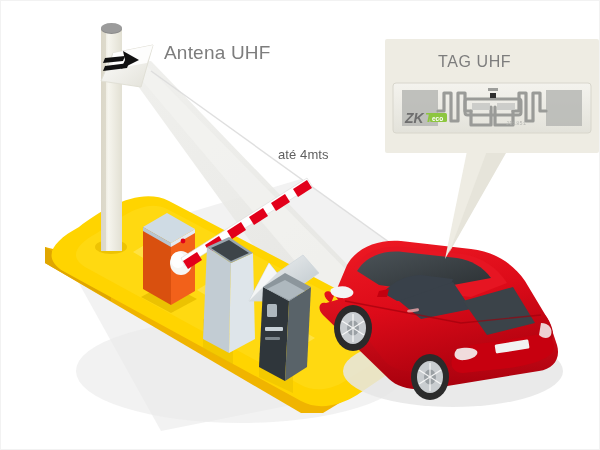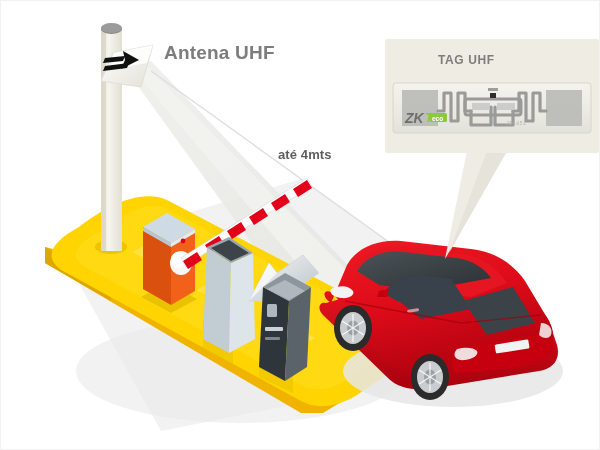--- a/index.html
+++ b/index.html
@@ -13,29 +13,29 @@
     position:relative;
     width:600px;height:450px;
     background:#ffffff;
     border:1px solid #f2f2f2;
     box-sizing:border-box;
     overflow:hidden;
   }
   .layer{position:absolute;left:0;top:0;width:600px;height:450px;}
   .lbl{
     position:absolute;
-    font-weight:bold;
+    font-weight:normal;
     color:#7d7d7d;
     white-space:nowrap;
     letter-spacing:.2px;
   }
   #antena-label{left:163px;top:41px;font-size:19px;}
   #dist-label{left:277px;top:146px;font-size:13px;color:#5f5f5f;letter-spacing:.1px;}
   #tag-label{
-    left:437px;top:52px;font-size:12px;color:#7d7d7d;letter-spacing:.6px;
+    left:437px;top:52px;font-size:16px;color:#7d7d7d;letter-spacing:.6px;
   }
 </style>
 </head>
 <body>
 
 <div id="scene">
 
   <svg class="layer" viewBox="0 0 600 450">
     <defs>
       <linearGradient id="poleGrad" x1="0" y1="0" x2="1" y2="0">

